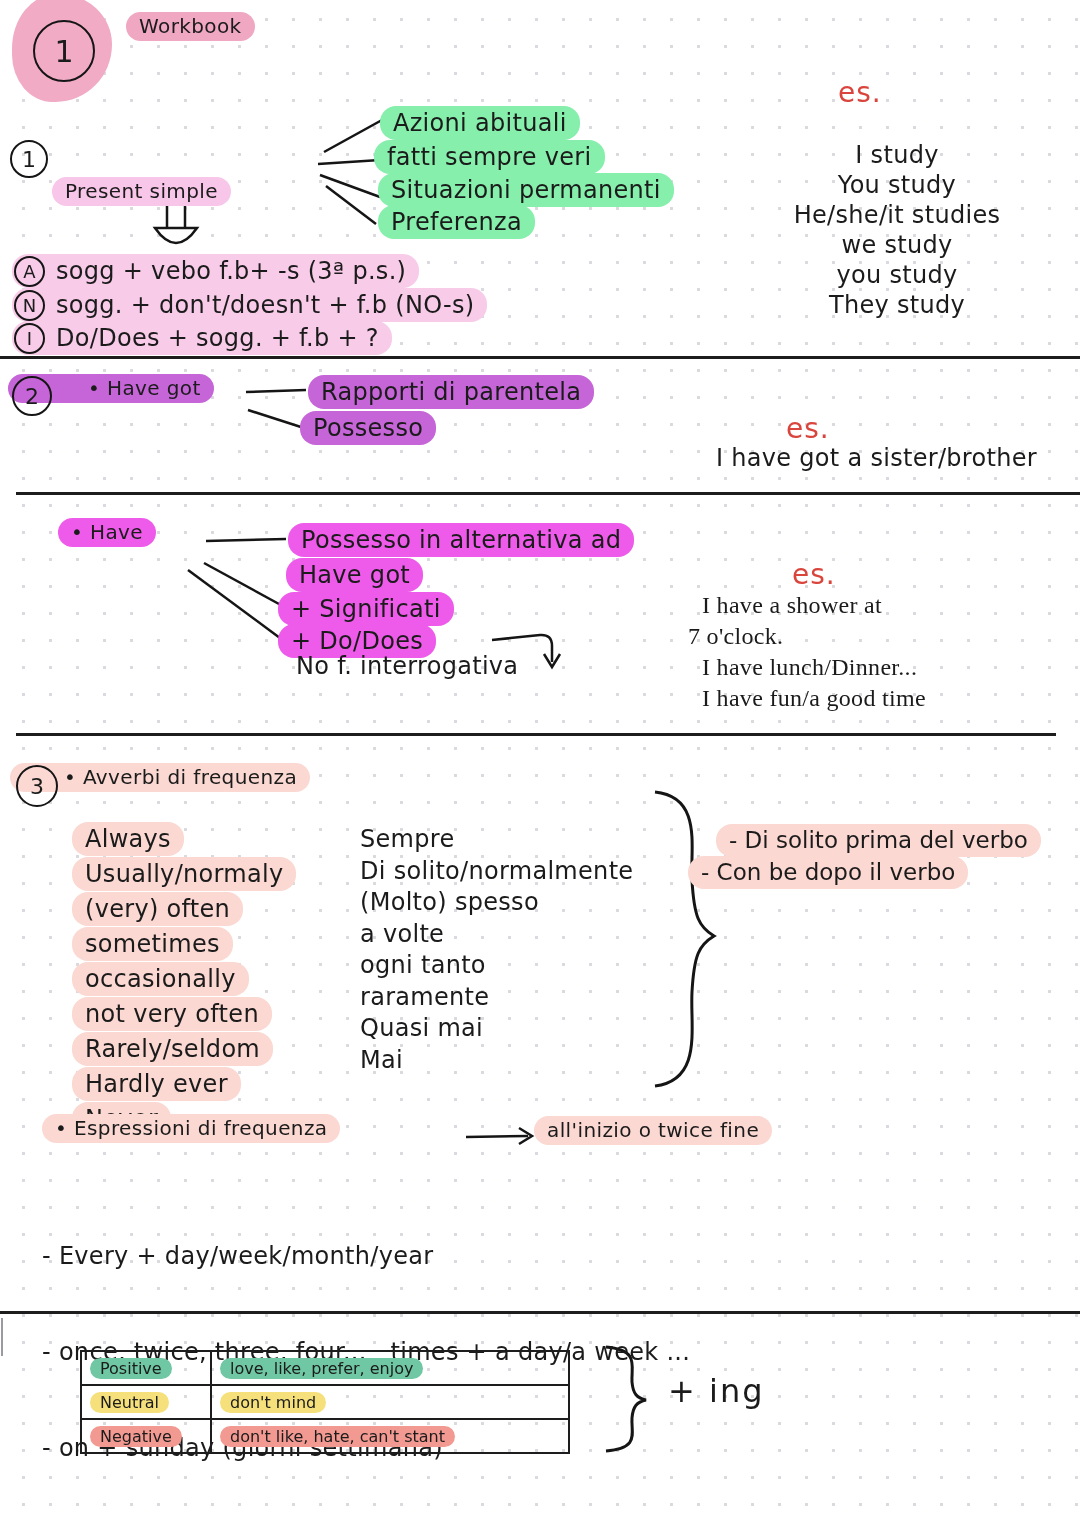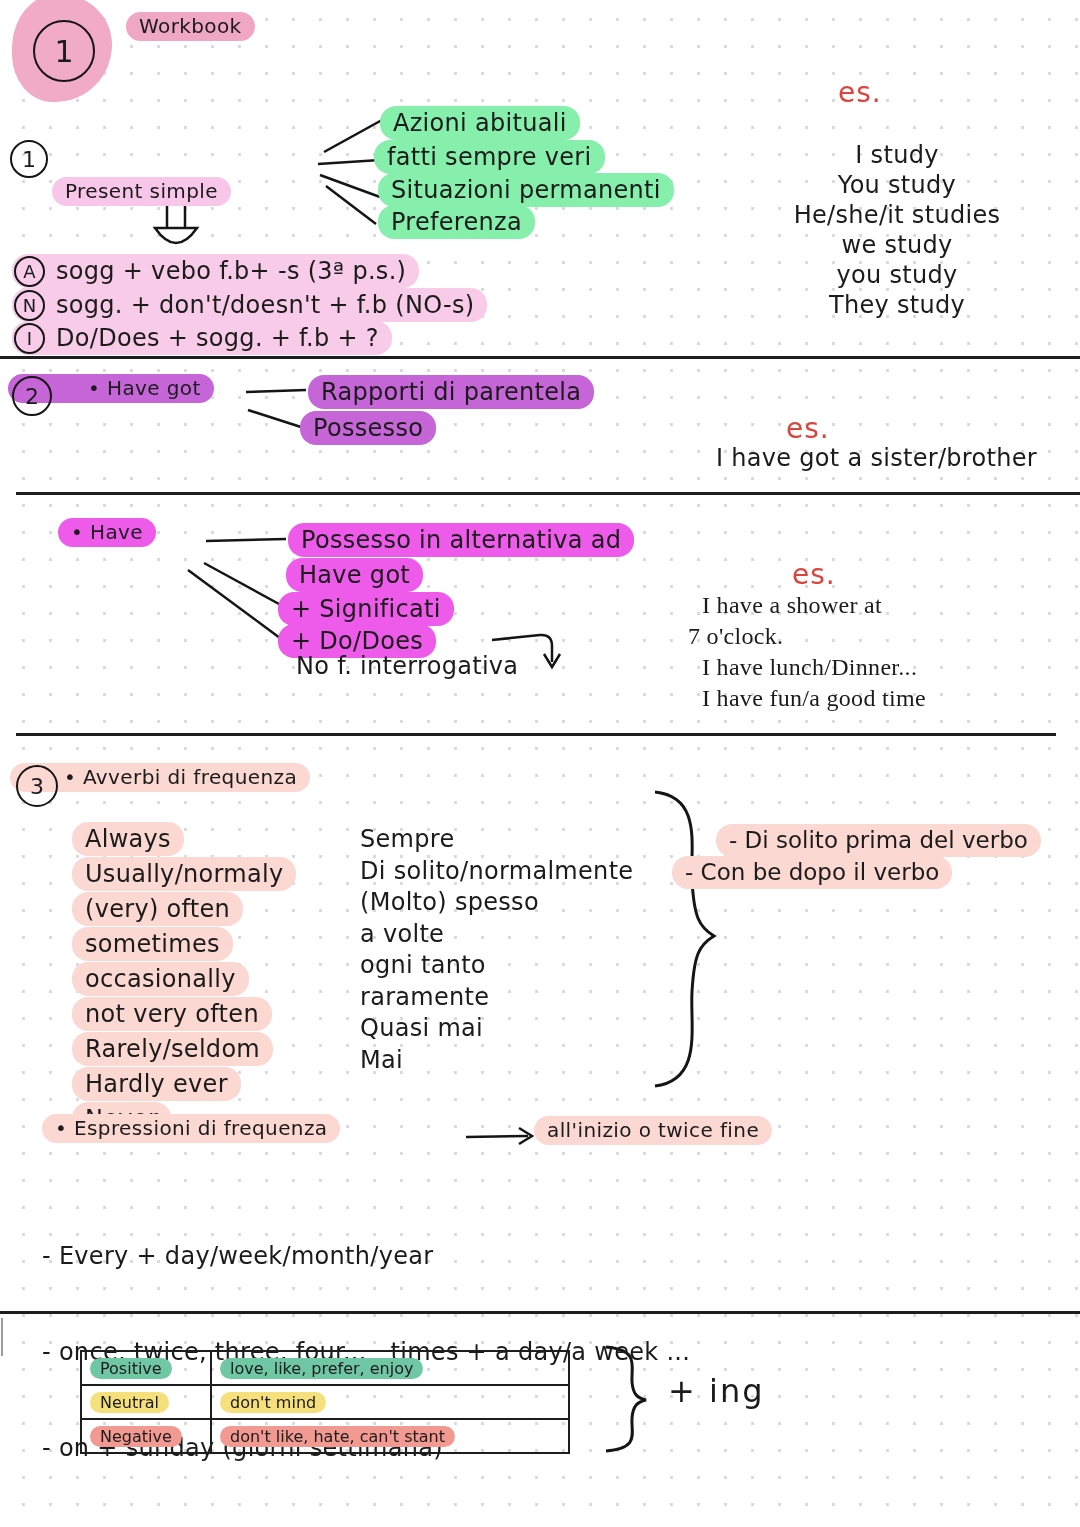--- a/index.html
+++ b/index.html
@@ -166,21 +166,21 @@
   <div>Di solito/normalmente</div>
   <div>(Molto) spesso</div>
   <div>a volte</div>
   <div>ogni tanto</div>
   <div>raramente</div>
   <div>Quasi mai</div>
   <div>Mai</div>
 </div>
 
 <div class="abs pill hl-salmon" style="left:716px;top:824px;font-size:23px;">- Di solito prima del verbo</div>
-<div class="abs pill hl-salmon" style="left:672px;top:856px;font-size:23px;">- Con be dopo il verbo</div>
+<div class="abs pill hl-salmon" style="left:688px;top:856px;font-size:23px;">- Con be dopo il verbo</div>
 
 <div class="abs pill hl-salmon hw-lg" style="left:42px;top:1114px;">• Espressioni di frequenza</div>
 <div class="abs pill hl-salmon hw-lg" style="left:534px;top:1116px;">all'inizio o twice fine</div>
 
 <div class="abs hw line32" style="left:42px;top:1176px;white-space:pre;">
   <div>- Every + day/week/month/year</div>
   <div>- once, twice, three, four...   times + a day/a week ...</div>
   <div>- on + sunday (giorni settimana)</div>
   
 </div>

